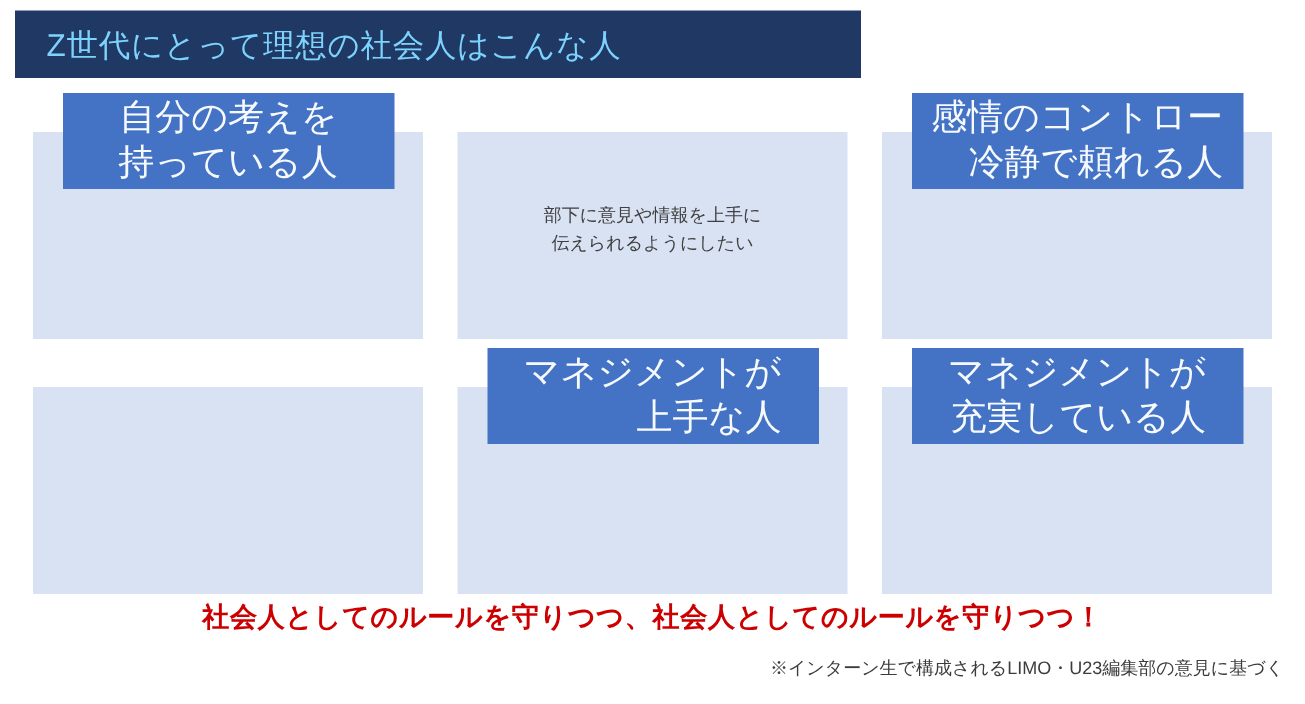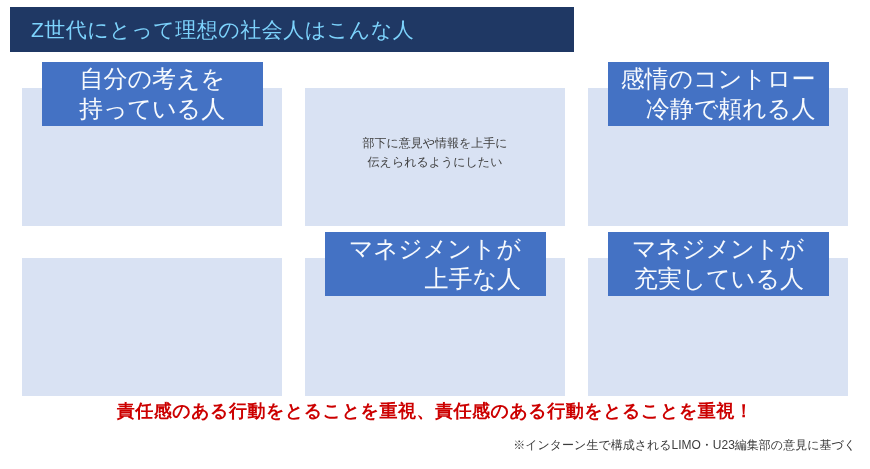--- a/index.html
+++ b/index.html
@@ -144,17 +144,17 @@
 
     <div class="card">
       <div class="card-panel"></div>
       <div class="card-heading">マネジメントが
 充実している人</div>
       <div class="card-note"></div>
     </div>
 
   </div>
 
-  <div class="conclusion">責任感のある行動をとることを重視、責任感のある行動をとることを重視！</div>
+  <div class="conclusion">社会人としてのルールを守りつつ、社会人としてのルールを守りつつ！</div>
 
   <div class="footnote">※インターン生で構成されるLIMO・U23編集部の意見に基づく</div>
 
 </div>
 
 </body></html>

